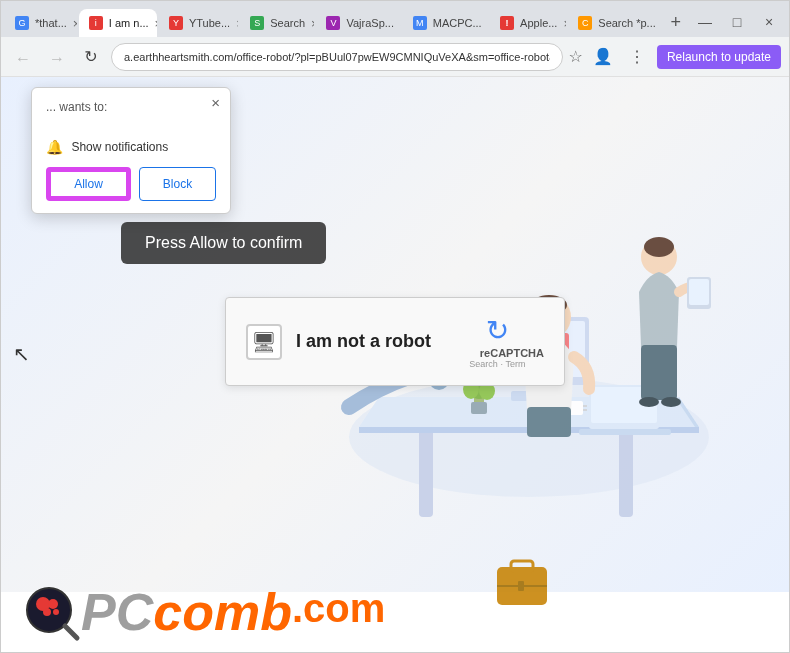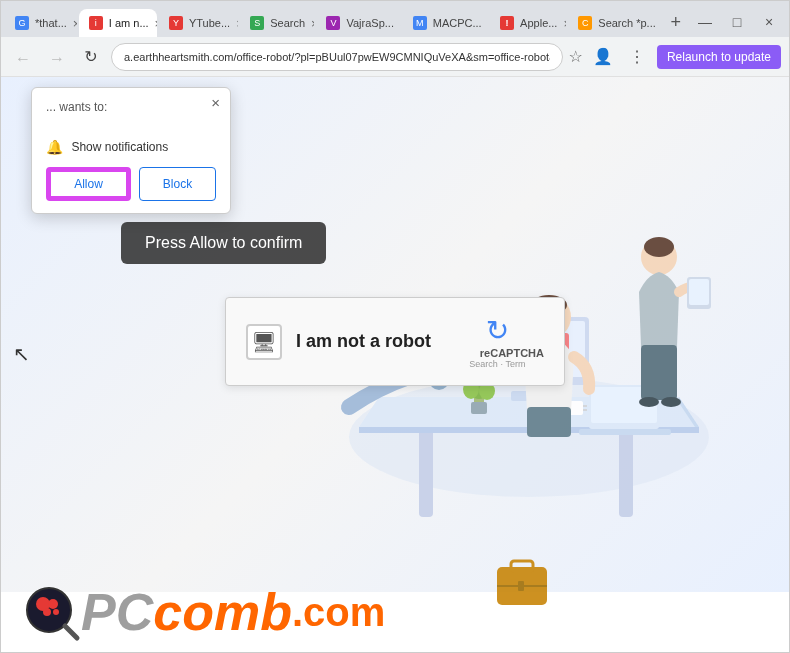--- a/index.html
+++ b/index.html
@@ -537,21 +537,21 @@
     <div class="pcrisk-logo">
 
       <svg class="pcrisk-magnifier" viewBox="0 0 60 60">
         <circle cx="28" cy="28" r="22" fill="#1a1a2e" stroke="#333" stroke-width="2"></circle>
         <circle cx="22" cy="22" r="7" fill="#e53935"></circle>
         <circle cx="32" cy="22" r="5" fill="#e53935"></circle>
         <circle cx="26" cy="30" r="4" fill="#e53935"></circle>
         <circle cx="35" cy="30" r="3" fill="#e53935"></circle>
         <line x1="44" y1="44" x2="56" y2="56" stroke="#555" stroke-width="5" stroke-linecap="round"></line>
       </svg>
-      <div style="display:flex;align-items:center;">
+      <div style="display:flex;align-items:flex-start;">
         <span class="pcrisk-text pcrisk-pc">PC</span>
           <span class="pcrisk-text pcrisk-risk">comb</span>
           <span class="pcrisk-dot-com">.com</span>
       </div>
     </div>
 
   </div>
 </div>
 
 </body></html>

